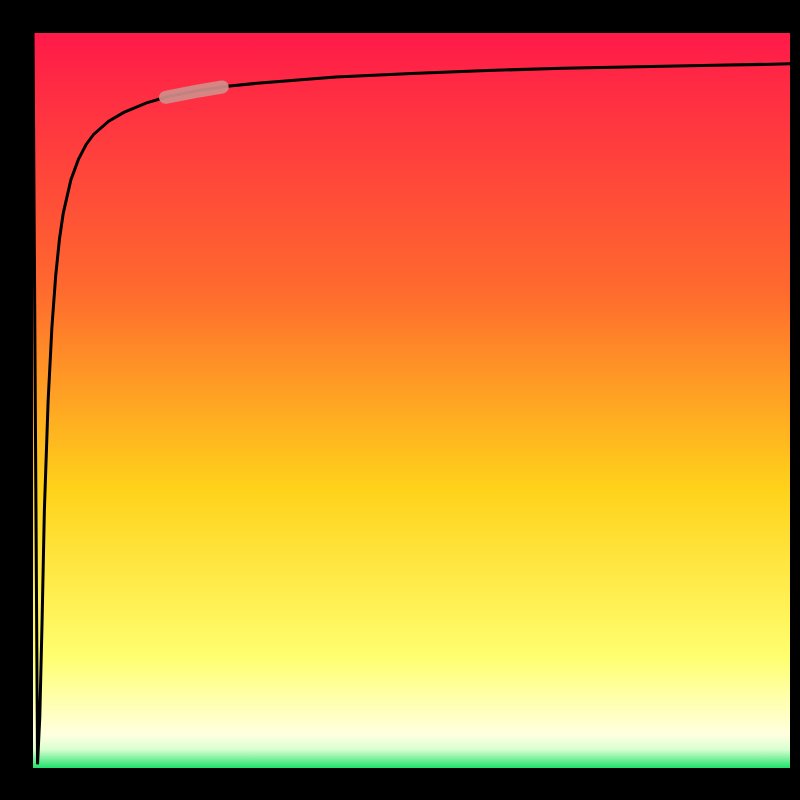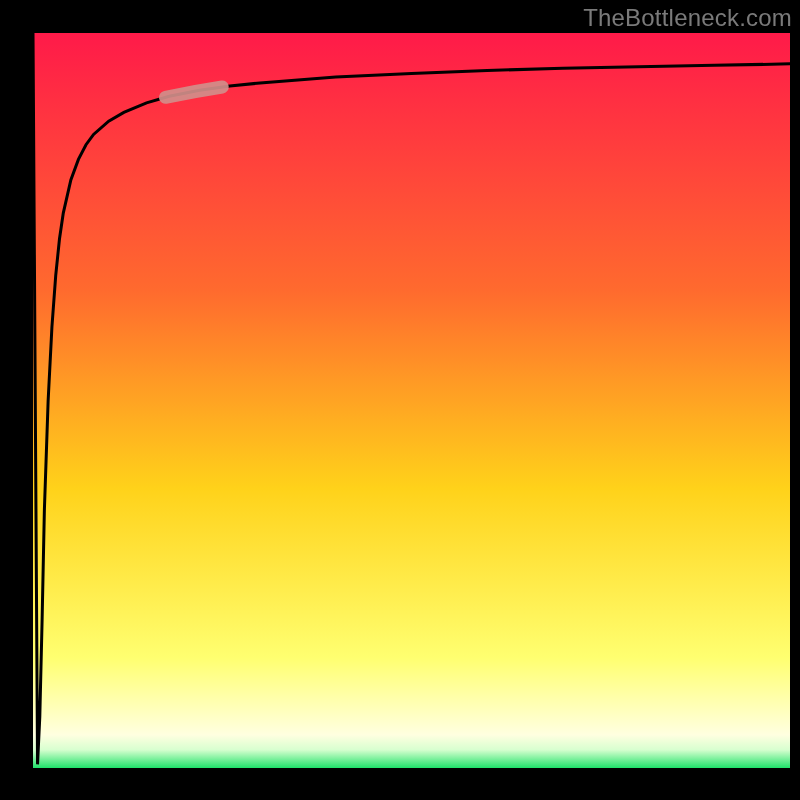--- a/index.html
+++ b/index.html
@@ -57,14 +57,13 @@
     <rect x="0" y="0" width="800" height="33" fill="#000000"></rect>
     <rect x="790" y="0" width="10" height="800" fill="#000000"></rect>
 
     <rect x="33" y="33" width="757" height="735" fill="url(#bg-grad)"></rect>
 
     <path id="curve-path" fill="none" stroke="#000000" stroke-width="3" stroke-linecap="round" d="M33.00 33.00 L37.54 764.33 L39.81 716.55 L42.08 621.00 L44.36 510.75 L48.14 400.50 L51.92 327.00 L55.71 275.55 L59.50 238.80 L63.28 213.07 L70.85 180.00 L78.42 159.42 L85.99 144.72 L93.56 134.43 L108.70 121.20 L123.84 112.38 L146.55 102.82 L169.26 96.21 L199.54 90.33 L229.82 85.92 L260.10 82.98 L297.95 80.04 L335.80 77.10 L411.50 73.43 L487.20 70.48 L562.90 68.28 L638.60 66.81 L714.30 65.34 L790.00 63.87"></path>
 
     <path id="marker-path" fill="none" stroke="#d18e8a" stroke-width="13" stroke-linecap="round" stroke-opacity="0.92" d="M165.47 97.31 Q 193.86 91.43 222.25 87.02"></path>
   </svg>
 
-  <div class="watermark">TheBottleneck.com</div>
 </div>
 
 </body></html>

